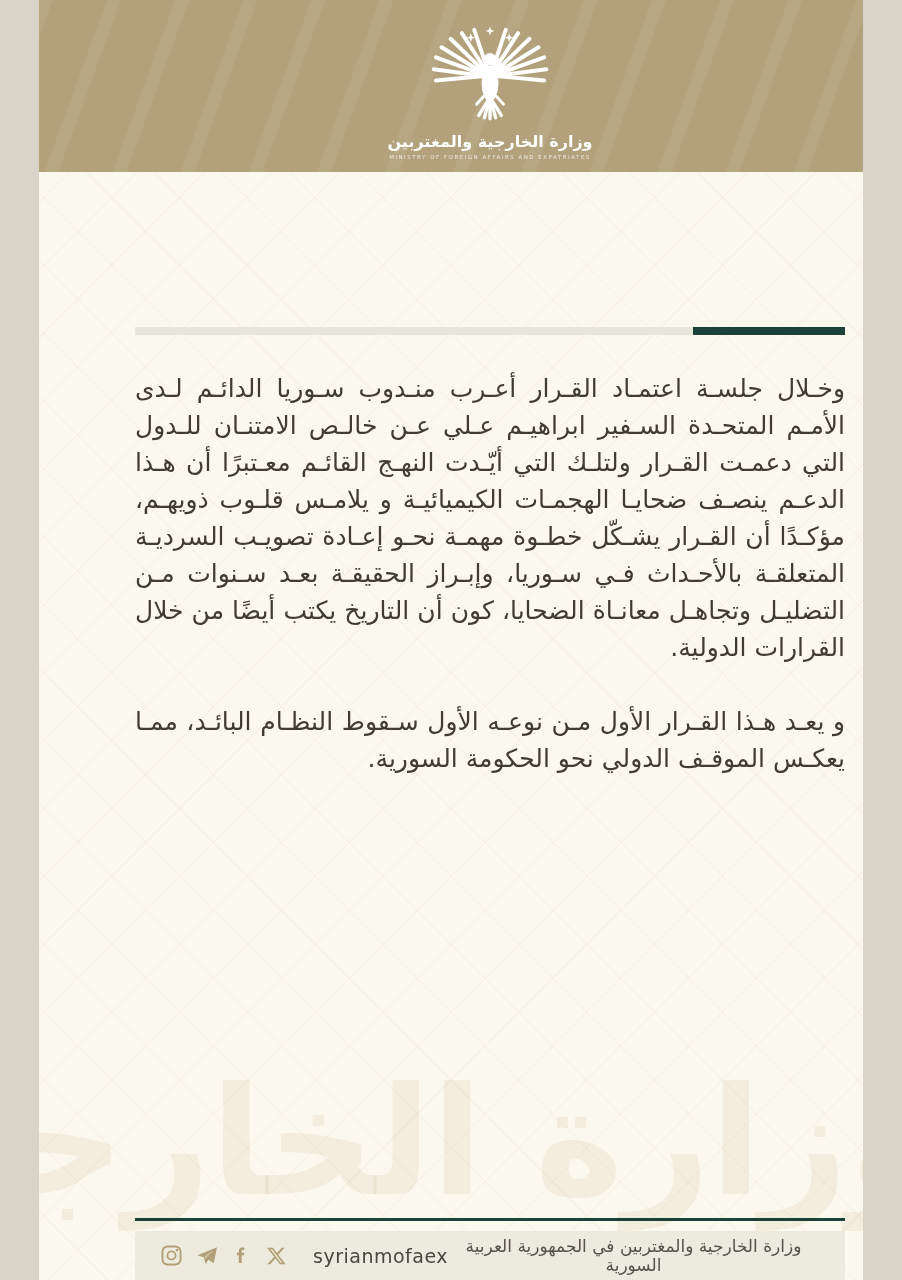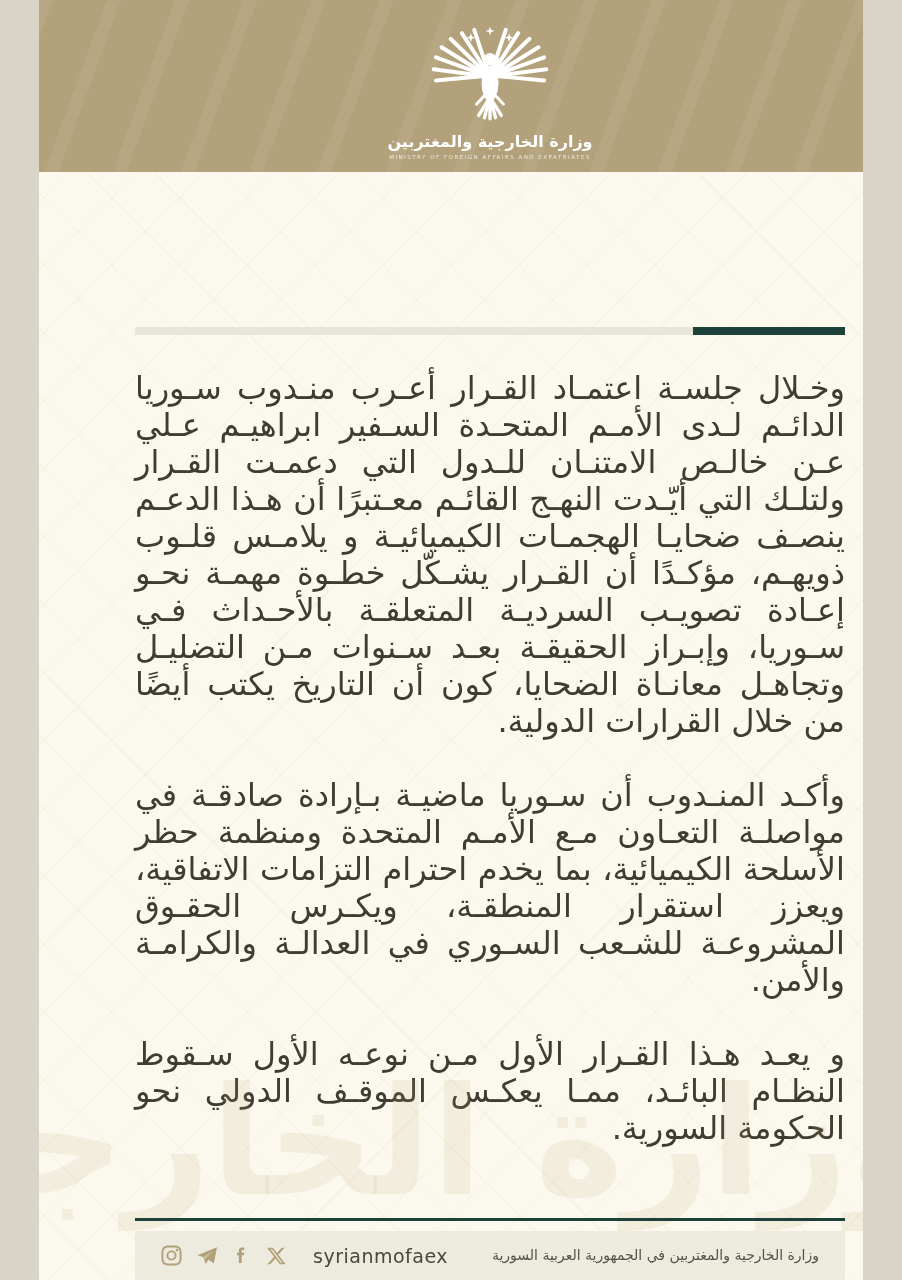--- a/index.html
+++ b/index.html
@@ -22,42 +22,42 @@
   .logo-ar{color:#fff;font-weight:bold;font-size:16px;line-height:18px;margin-top:-4px;}
   .logo-en{color:rgba(255,255,255,0.78);font-size:5.5px;letter-spacing:1.5px;margin-top:3px;white-space:nowrap;}
   
   .divider{position:absolute;top:327px;left:96px;width:710px;height:8px;display:flex;}
   .divider-gray{flex:1;background:#e8e5db;}
   .divider-teal{width:152px;background:#1b4138;}
   
   .statement{
     position:absolute;top:370px;right:96px;left:96px;width:710px;
     direction:rtl;text-align:justify;
-    color:#403c32;font-size:32px;line-height:37px;font-weight:500;
+    color:#403c32;font-size:25px;line-height:37px;font-weight:500;
   }
   .statement p{margin:0 0 37px 0;}
   
   .watermark{
     position:absolute;bottom:40px;left:0;width:902px;height:190px;
     overflow:hidden;pointer-events:none;
     direction:rtl;text-align:center;white-space:nowrap;
     font-size:150px;line-height:185px;font-weight:bold;
     color:rgba(182,160,118,0.13);
   }
   
   .footer-line{position:absolute;top:1218px;left:96px;width:710px;height:3px;background:#1b4138;}
   .footer-bar{
     position:absolute;top:1231px;left:96px;width:710px;height:49px;
     background:#edeade;display:flex;align-items:center;justify-content:space-between;
     padding:0 26px;box-sizing:border-box;
   }
   .social{display:flex;align-items:center;gap:14px;}
   .social svg{display:block;cursor:pointer;}
   .social-handle{font-size:19px;color:#4a473d;letter-spacing:0.5px;margin-left:12px;}
-  .footer-info{direction:rtl;text-align:left;color:#55524a;font-size:14px;line-height:19px;}
+  .footer-info{direction:rtl;text-align:center;color:#55524a;font-size:17px;line-height:19px;}
 </style>
 </head>
 <body>
 
 <div class="page">
 
   <header class="header">
     <div class="logo">
       <svg viewBox="0 0 220 200" width="124" height="113" xmlns="http://www.w3.org/2000/svg">
         <g fill="#ffffff">
@@ -110,21 +110,20 @@
     </div>
   </header>
 
   <div class="divider">
     <span class="divider-gray"></span>
     <span class="divider-teal"></span>
   </div>
 
   <article class="statement">
     <p>وخـلال جلسـة اعتمـاد القـرار أعـرب منـدوب سـوريا الدائـم لـدى الأمـم المتحـدة السـفير ابراهيـم عـلي عـن خالـص الامتنـان للـدول التي دعمـت القـرار ولتلـك التي أيّـدت النهـج القائـم معـتبرًا أن هـذا الدعـم ينصـف ضحايـا الهجمـات الكيميائيـة و يلامـس قلـوب ذويهـم، مؤكـدًا أن القـرار يشـكّل خطـوة مهمـة نحـو إعـادة تصويـب السرديـة المتعلقـة بالأحـداث فـي سـوريا، وإبـراز الحقيقـة بعـد سـنوات مـن التضليـل وتجاهـل معانـاة الضحايا، كون أن التاريخ يكتب أيضًا من خلال القرارات الدولية.</p>
-    <p>وأكـد المنـدوب أن سـوريا ماضيـة بـإرادة صادقـة في مواصلـة التعـاون مـع الأمـم المتحدة ومنظمة حظر الأسلحة الكيميائية، بما يخدم احترام التزامات الاتفاقية، ويعزز استقرار المنطقـة، ويكـرس الحقـوق المشروعـة للشـعب السـوري في العدالـة والكرامـة والأمن.</p>
     <p>و يعـد هـذا القـرار الأول مـن نوعـه الأول سـقوط النظـام البائـد، ممـا يعكـس الموقـف الدولي نحو الحكومة السورية.</p>
   </article>
 
   <div class="watermark">وزارة الخارجية والمغتربين</div>
 
   <div class="footer-line"></div>
   <footer class="footer-bar">
     <div class="social">
       <svg viewBox="0 0 22 22" width="21" height="21" xmlns="http://www.w3.org/2000/svg">
         <rect x="1.5" y="1.5" width="19" height="19" rx="5.5" fill="none" stroke="#b1a078" stroke-width="2"></rect>

